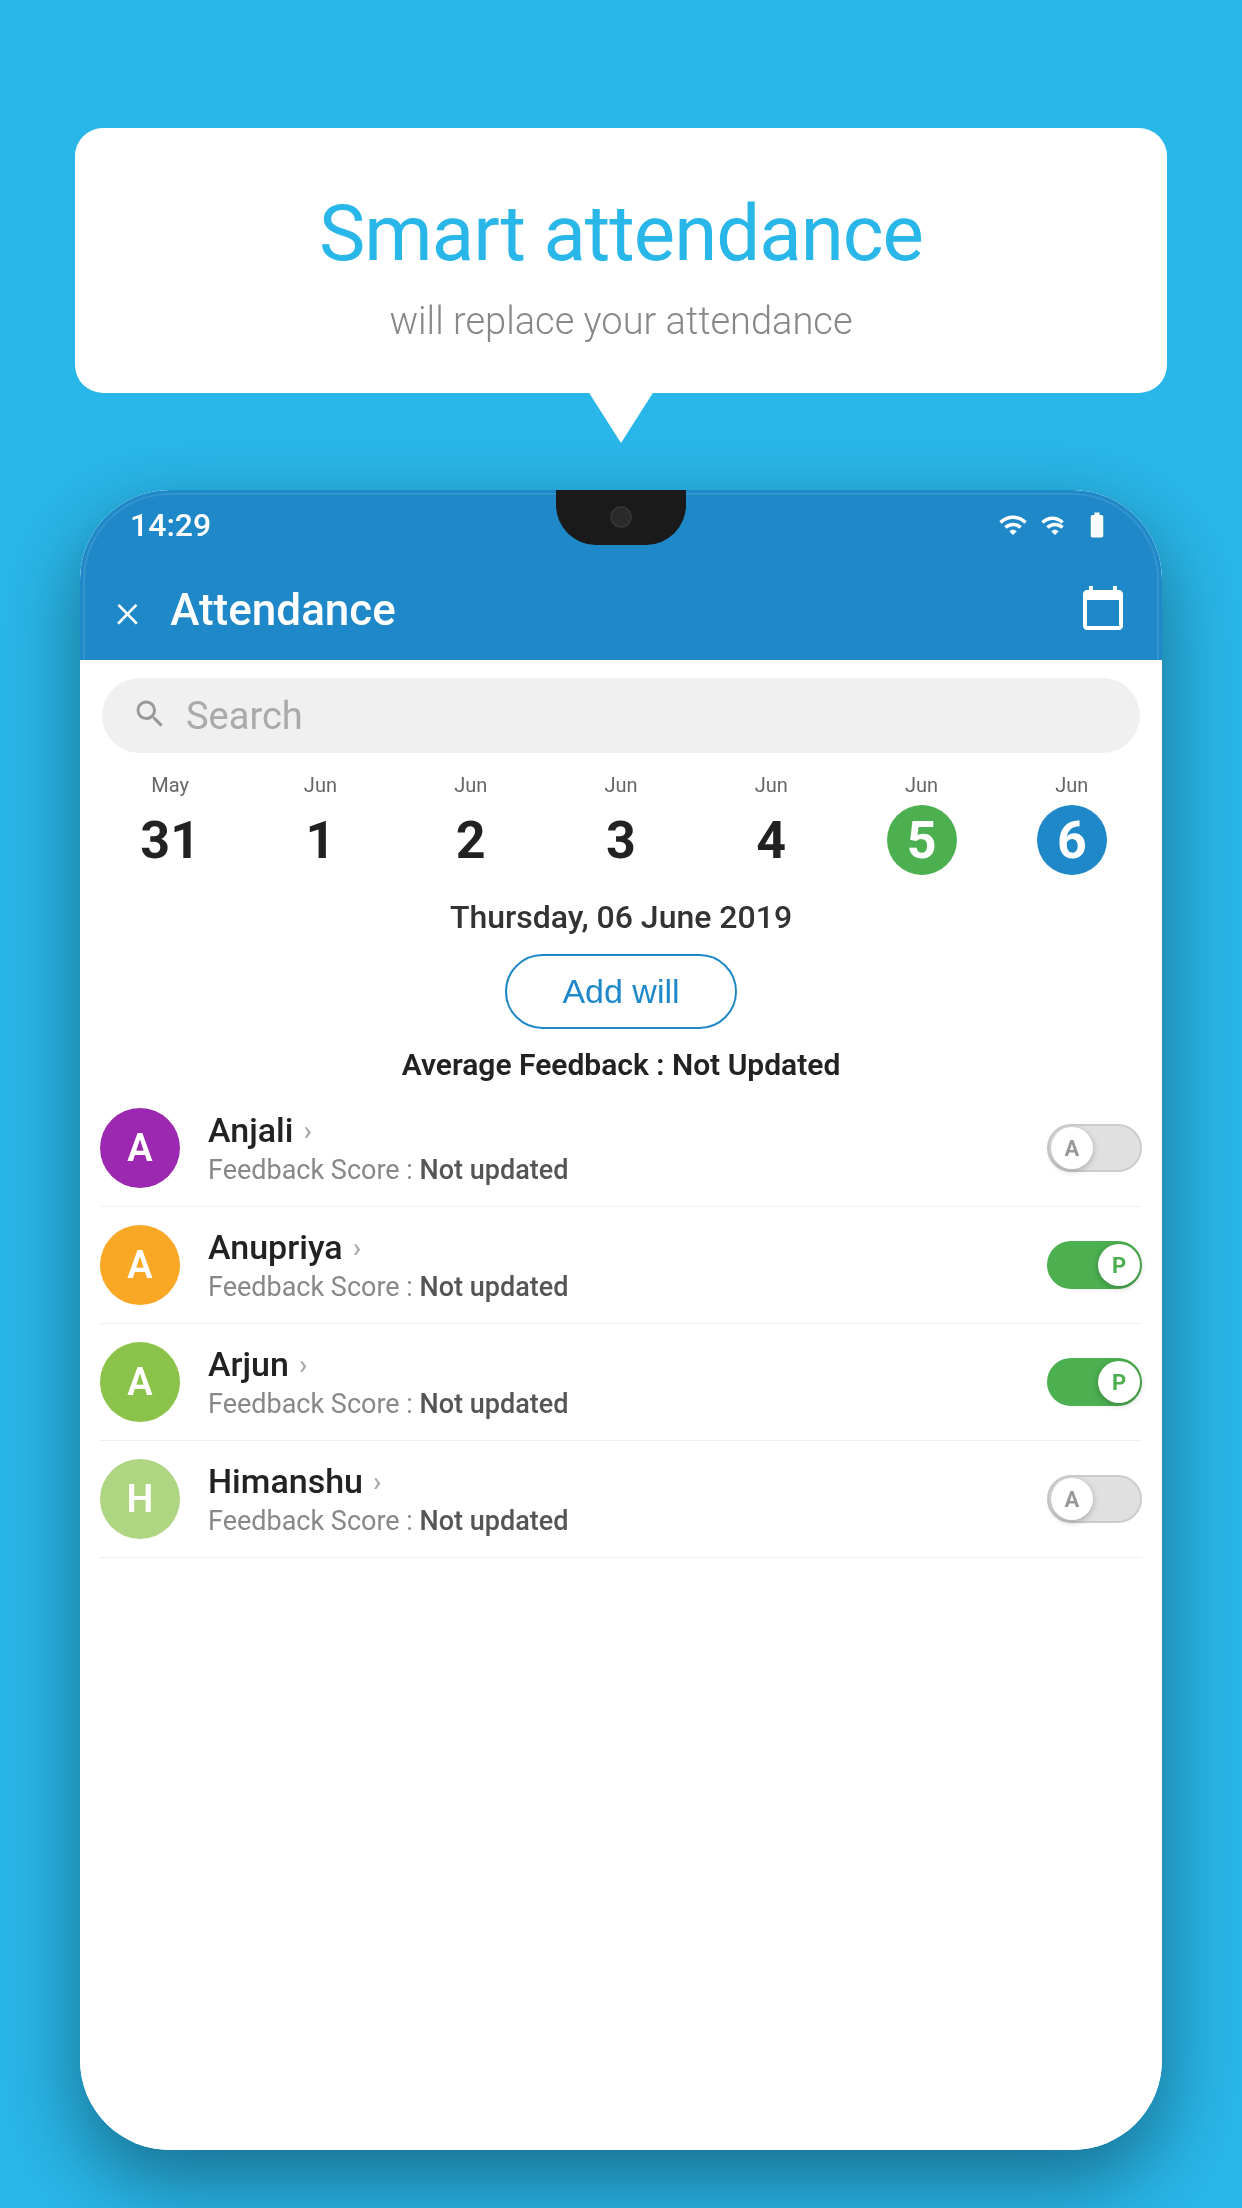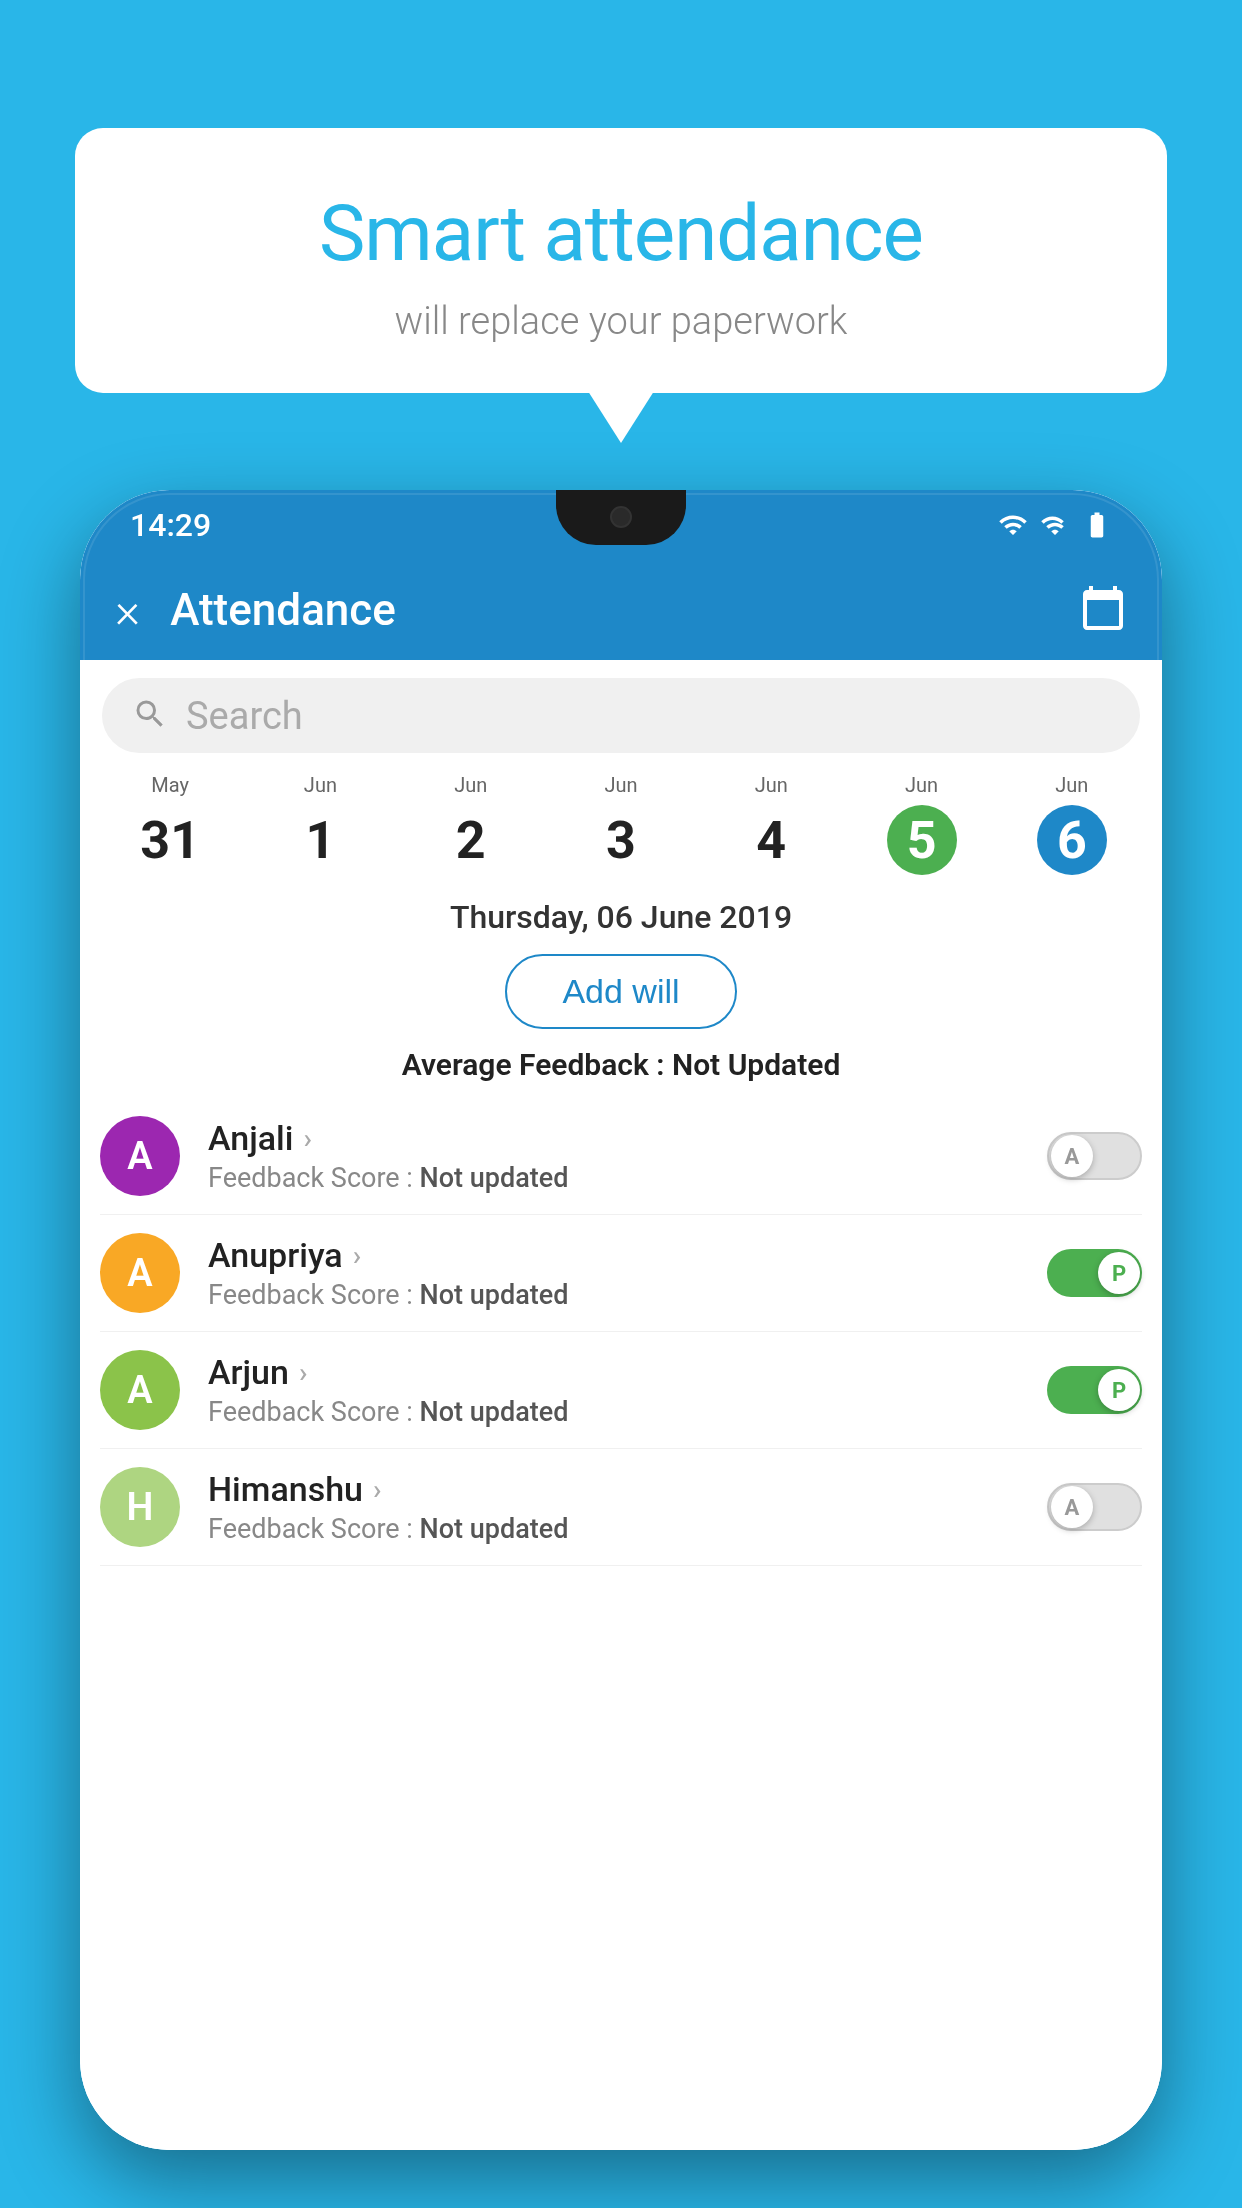--- a/index.html
+++ b/index.html
@@ -276,21 +276,21 @@
       font-weight: 500;
       cursor: pointer;
       width: fit-content;
     }
 
     
     .avg-feedback {
       text-align: center;
       font-size: 30px;
       color: #777;
-      margin-bottom: 16px;
+      margin-bottom: 8px;
     }
 
     .avg-feedback span {
       color: #222;
       font-weight: 600;
     }
 
     
     .student-list {
       padding: 0 20px;
@@ -441,21 +441,21 @@
       overflow: hidden;
       background: white;
     }
   </style>
 </head>
 <body>
 
 <div class="speech-bubble-container">
   <div class="speech-bubble">
     <div class="bubble-title">Smart attendance</div>
-    <div class="bubble-subtitle">will replace your paperwork</div>
+    <div class="bubble-subtitle">will replace your attendance</div>
   </div>
 </div>
 
 <div class="phone-container">
   <div class="phone-frame">
 
     <div class="phone-side-btn-right"></div>
     <div class="phone-side-btn-left-1"></div>
     <div class="phone-side-btn-left-2"></div>
     <div class="phone-side-btn-left-3"></div>

